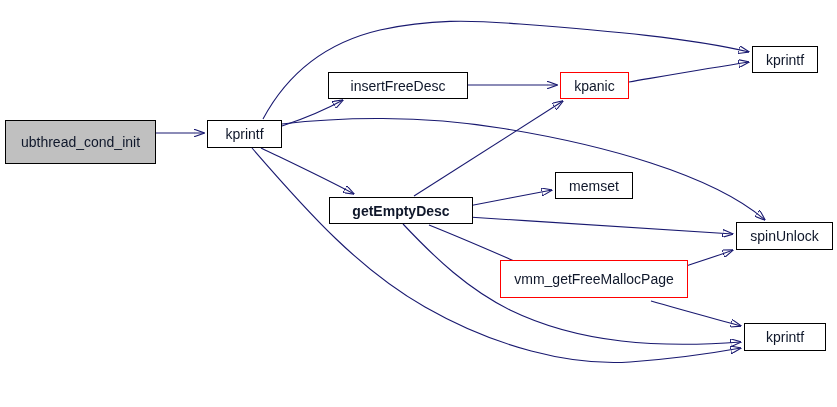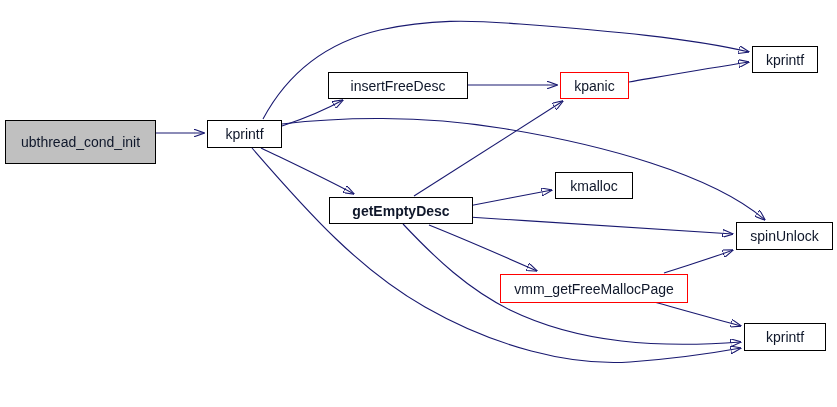--- a/index.html
+++ b/index.html
@@ -82,21 +82,21 @@
   <div class="node" style="left:207px; top:120px; width:75px; height:28px;">kprintf</div>
 
   <div class="node" style="left:328px; top:72px; width:140px; height:27px;">insertFreeDesc</div>
 
   <div class="node red" style="left:560px; top:72px; width:69px; height:27px;">kpanic</div>
 
   <div class="node" style="left:752px; top:46px; width:66px; height:27px;">kprintf</div>
 
   <div class="node" style="left:329px; top:197px; width:144px; height:27px;font-weight:bold;">getEmptyDesc</div>
 
-  <div class="node" style="left:555px; top:172px; width:78px; height:27px;">kmalloc</div>
+  <div class="node" style="left:555px; top:172px; width:78px; height:27px;">memset</div>
 
   <div class="node" style="left:736px; top:222px; width:97px; height:28px;">spinUnlock</div>
 
-  <div class="node red" style="left:500px; top:274px; width:188px; height:29px;text-align:center;">vmm_getFreeMallocPage</div>
+  <div class="node red" style="left:500px; top:260px; width:188px; height:38px;text-align:center;">vmm_getFreeMallocPage</div>
 
   <div class="node" style="left:744px; top:323px; width:82px; height:28px;">kprintf</div>
 
 </div>
 
 </body></html>

